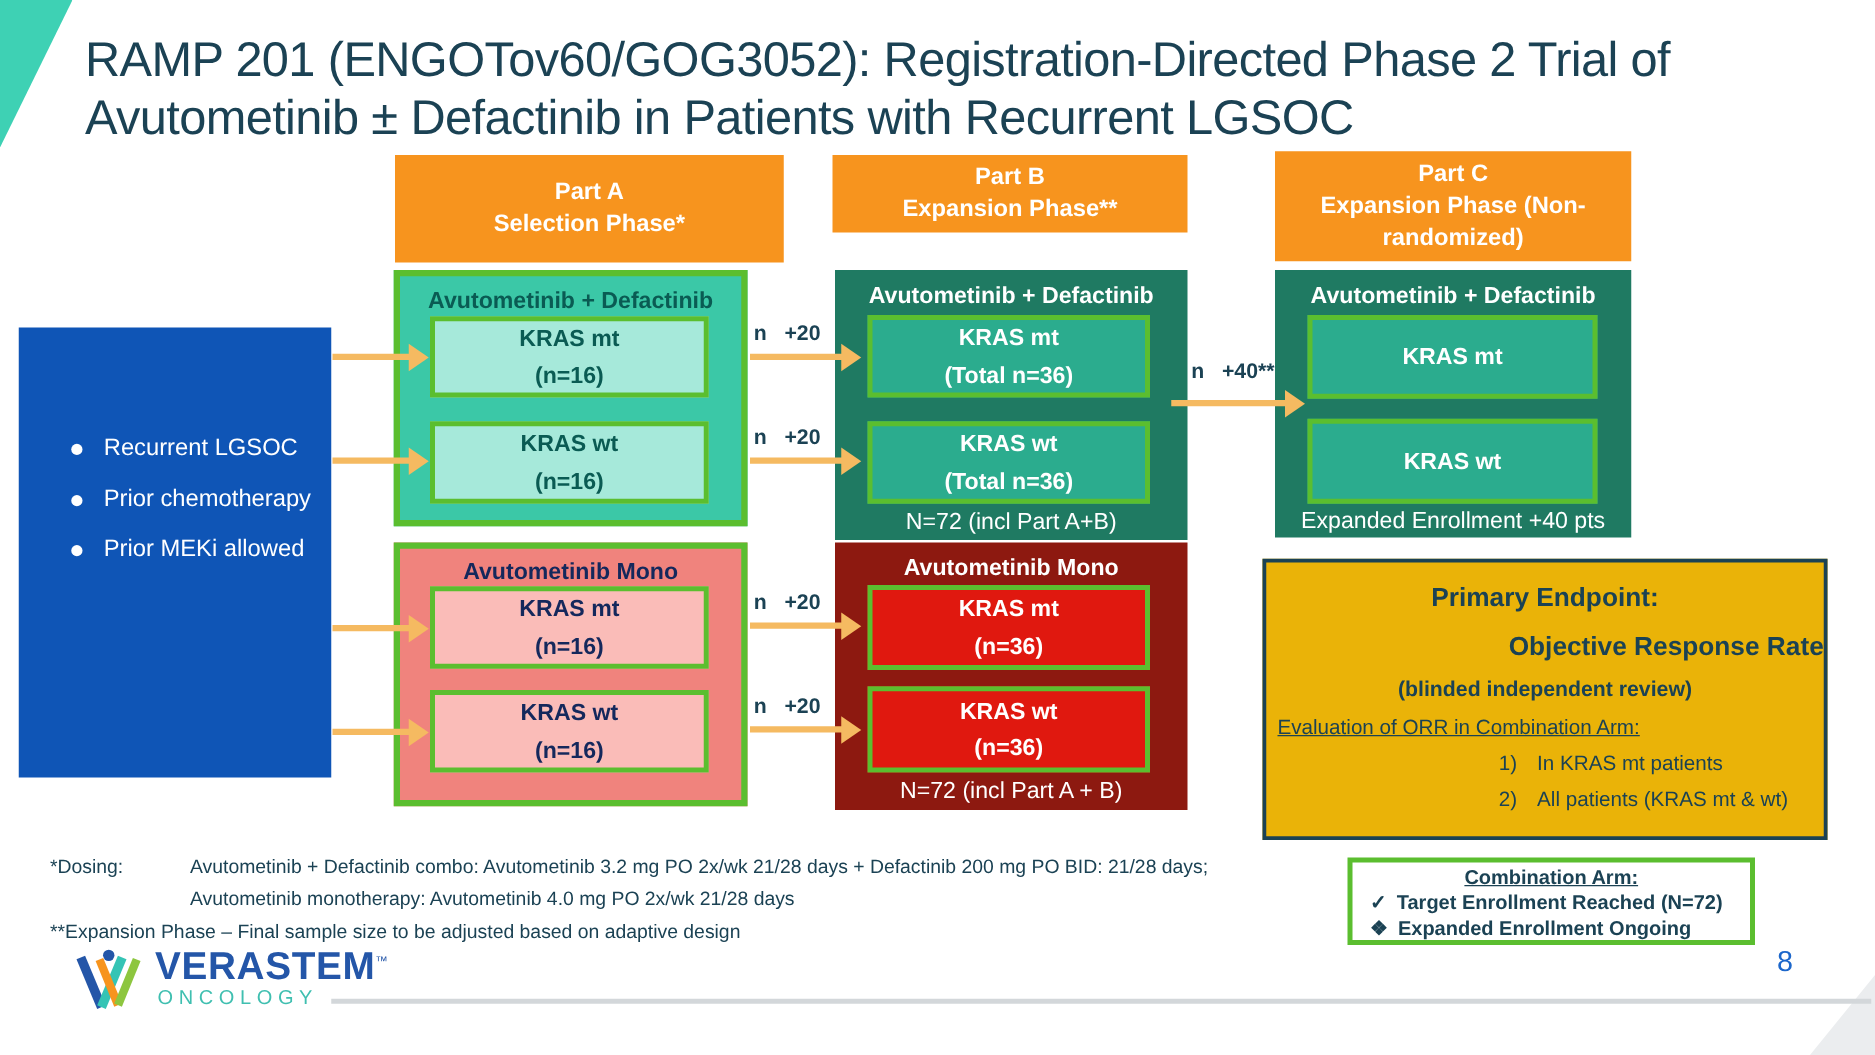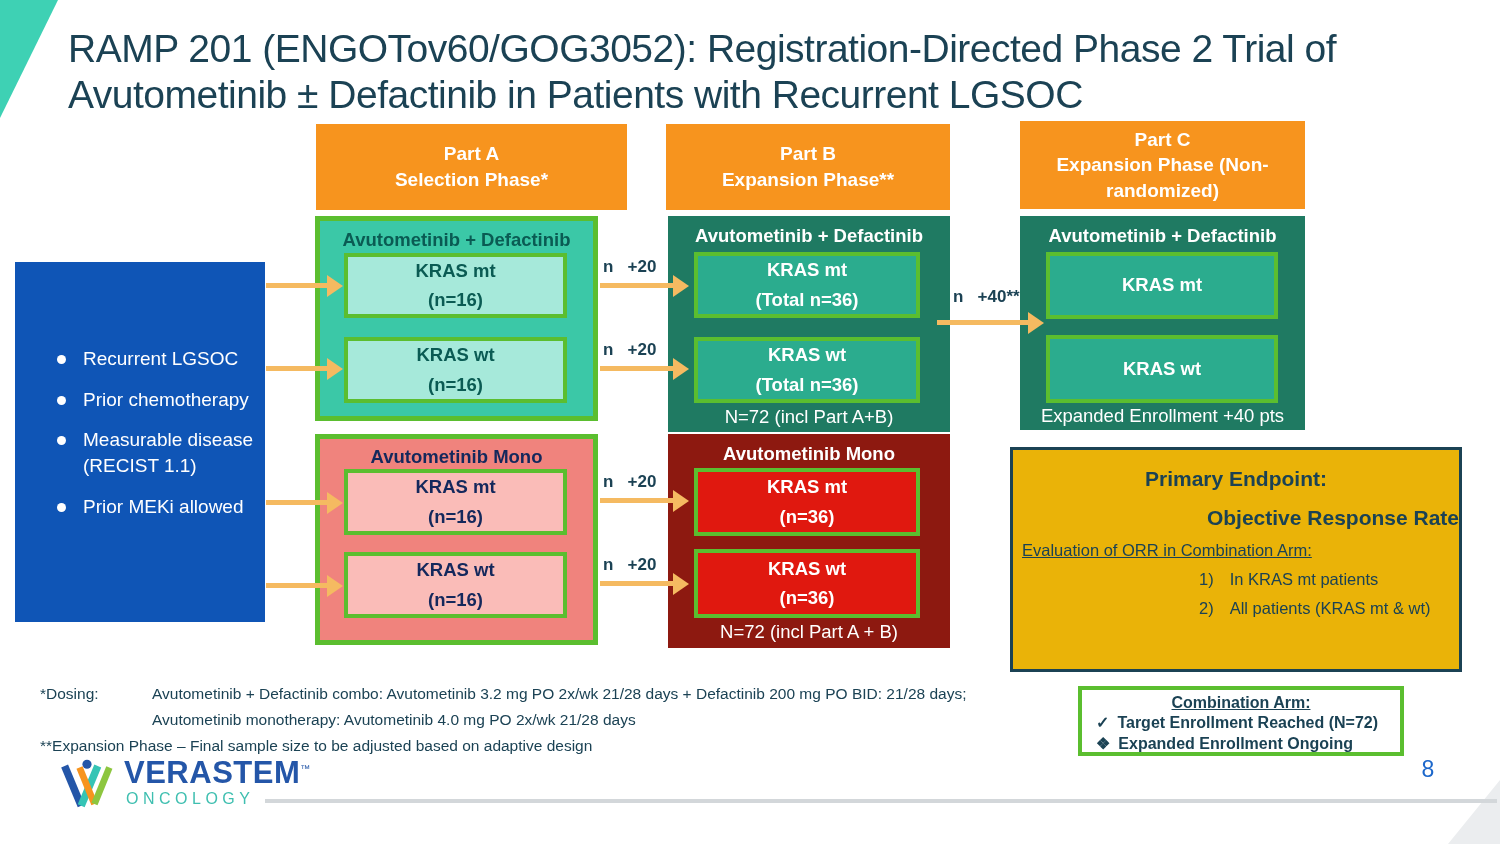--- a/index.html
+++ b/index.html
@@ -16,21 +16,21 @@
 
   
   .title{left:68px;top:26px;width:1390px;color:var(--navy,#1B4254);font-size:39px;
          line-height:1.18;font-weight:400;letter-spacing:-0.5px;}
 
   
   .hdr{background:var(--orange,#F7941E);color:#fff;font-weight:bold;font-size:19px;
        display:flex;flex-direction:column;align-items:center;justify-content:center;
        text-align:center;line-height:1.35;padding:0 12px;}
   .hdr-a{left:316px;top:124px;width:311px;height:86px;}
-  .hdr-b{left:666px;top:124px;width:284px;height:86px;}
+  .hdr-b{left:666px;top:124px;width:284px;height:62px;}
   .hdr-c{left:1020px;top:121px;width:285px;height:88px;}
 
   
   .elig{left:15px;top:262px;width:250px;height:360px;background:var(--blue,#0F55B6);
         color:#fff;font-size:19px;}
   .elig ul{list-style:none;margin:0;padding:84px 10px 0 40px;}
   .elig li{position:relative;padding-left:28px;margin-bottom:15px;line-height:1.35;max-width:172px;}
   .elig li::before{content:"";position:absolute;left:2px;top:9px;width:9px;height:9px;
                    border-radius:50%;background:#fff;}
 
@@ -118,21 +118,20 @@
   </div>
   <div class="abs hdr hdr-c">
     <span>Part C</span>
     <span>Expansion Phase (Non-randomized)</span>
   </div>
 
   <div class="abs elig">
     <ul>
       <li>Recurrent LGSOC</li>
       <li>Prior chemotherapy</li>
-      <li>Measurable disease (RECIST 1.1)</li>
       <li>Prior MEKi allowed</li>
     </ul>
   </div>
 
   <div class="abs outer a-combo">
     <div class="gtitle t-dark" style="top:8px;">Avutometinib + Defactinib</div>
   </div>
   <div class="abs kbox k-a-combo" style="left:344px;top:253px;width:223px;height:65px;">
     <span>KRAS mt</span>
     <span>(n=16)</span>
@@ -204,20 +203,21 @@
   <div class="flabel" style="left:603px;top:472px;">n   +20</div>
   <div class="arrow" style="left:600px;top:581px;width:74px;"></div>
   <div class="flabel" style="left:603px;top:555px;">n   +20</div>
 
   <div class="arrow" style="left:937px;top:320px;width:92px;"></div>
   <div class="flabel" style="left:953px;top:287px;">n   +40**</div>
 
   <div class="abs endpoint">
     <div class="ep-title">Primary Endpoint:</div>
     <div class="ep-sub">Objective Response Rate</div>
+    <div class="ep-par">(blinded independent review)</div>
     <div class="ep-eval">Evaluation of ORR in Combination Arm:</div>
     <div class="ep-item">
       <span>1)</span>
       <span>In KRAS mt patients</span>
     </div>
     <div class="ep-item">
       <span>2)</span>
       <span>All patients (KRAS mt &amp; wt)</span>
     </div>
   </div>

